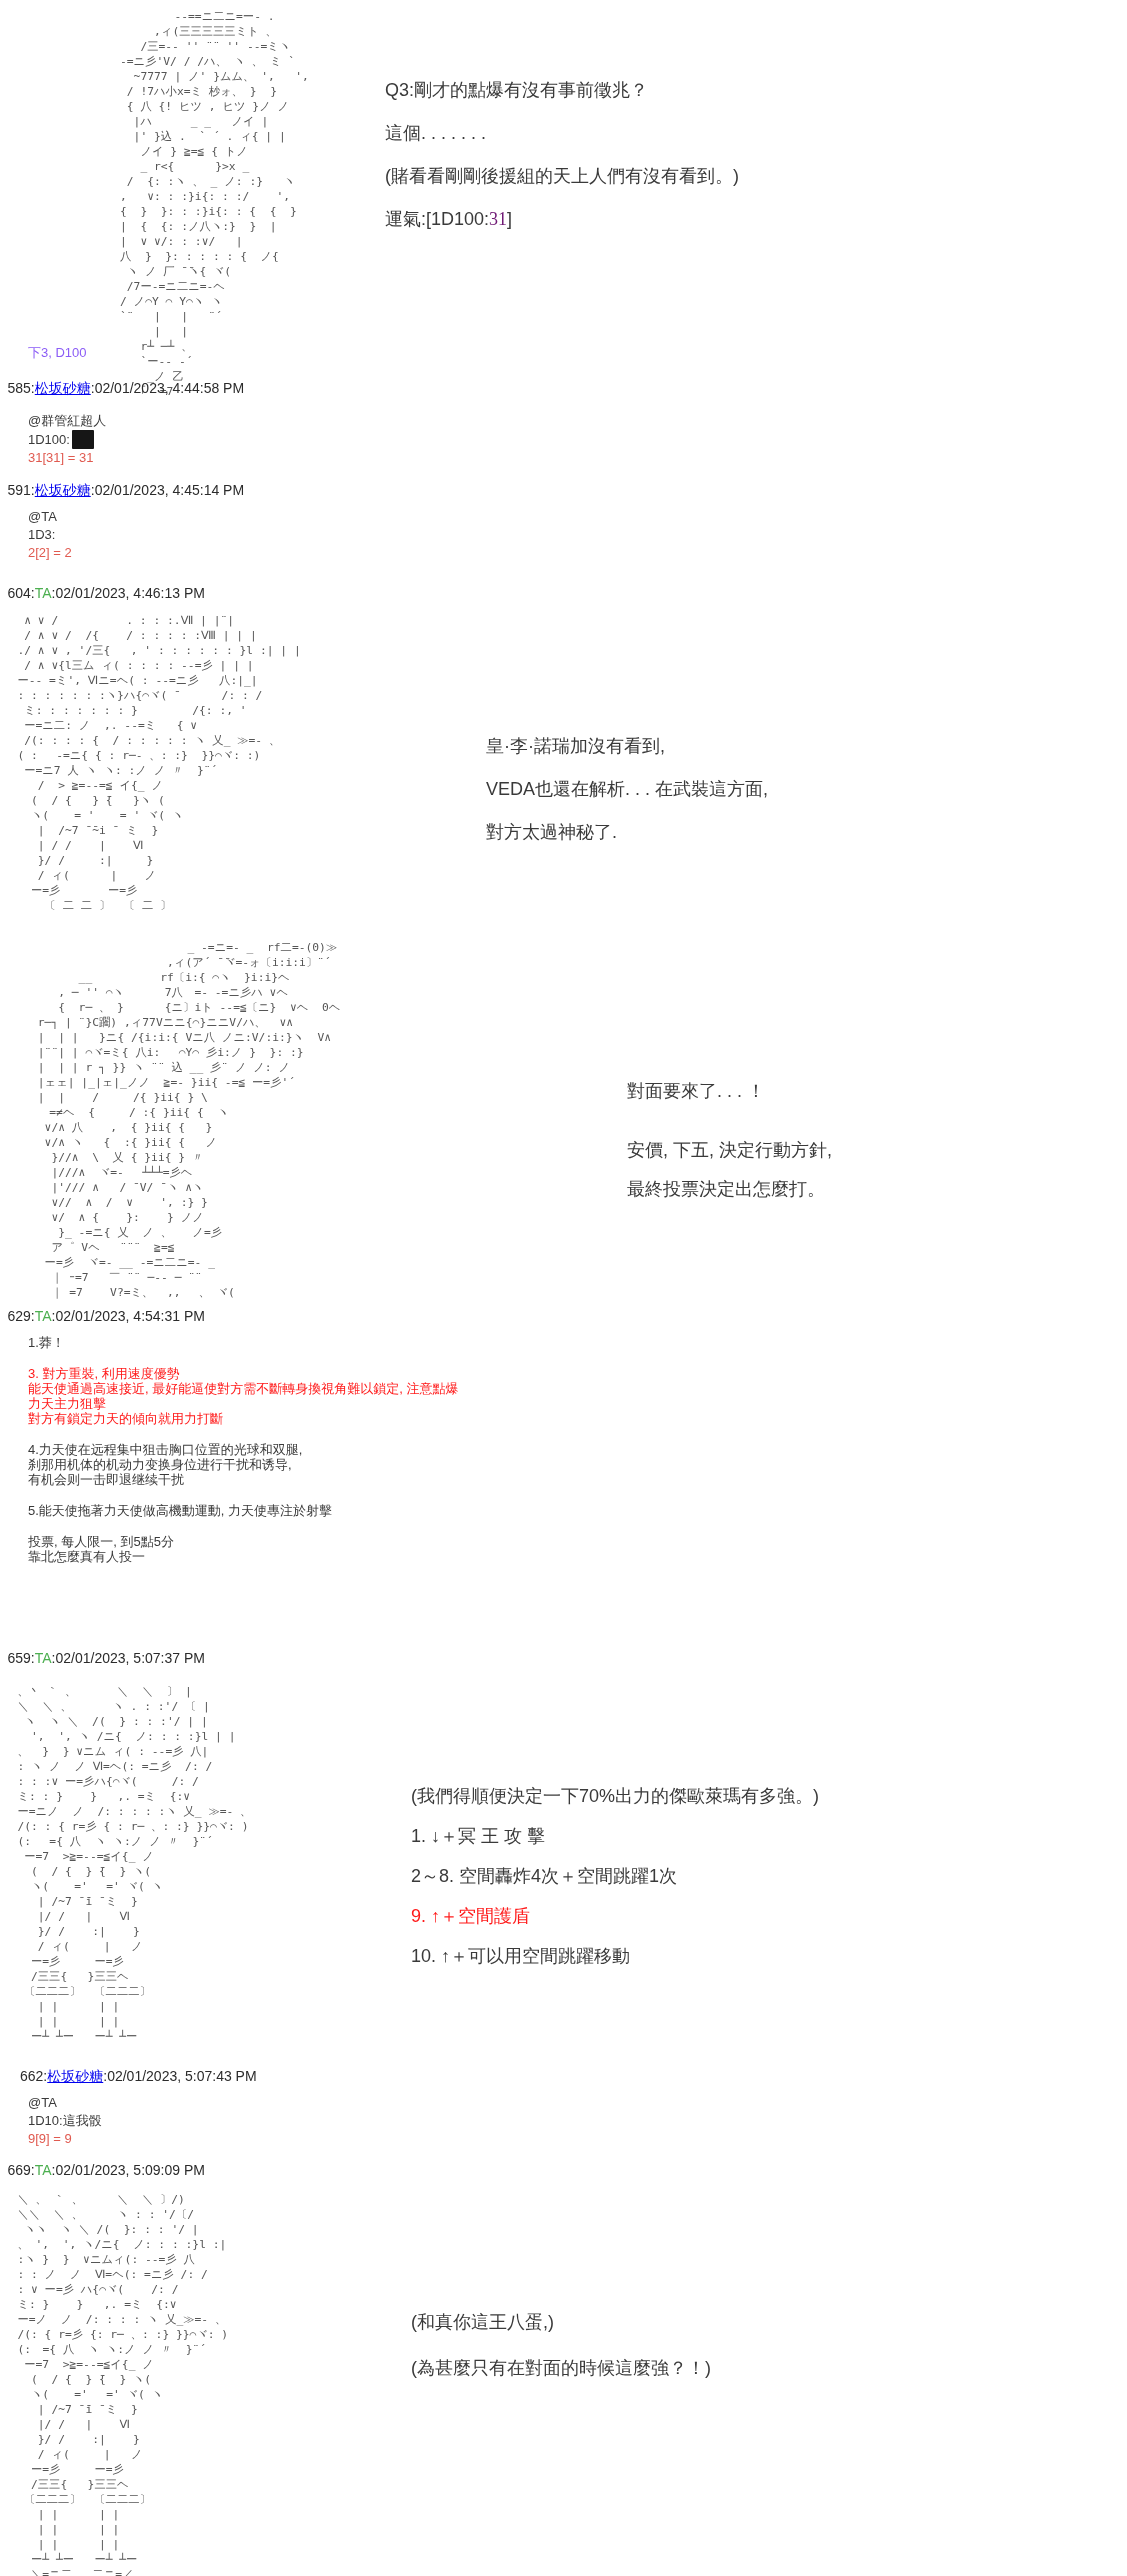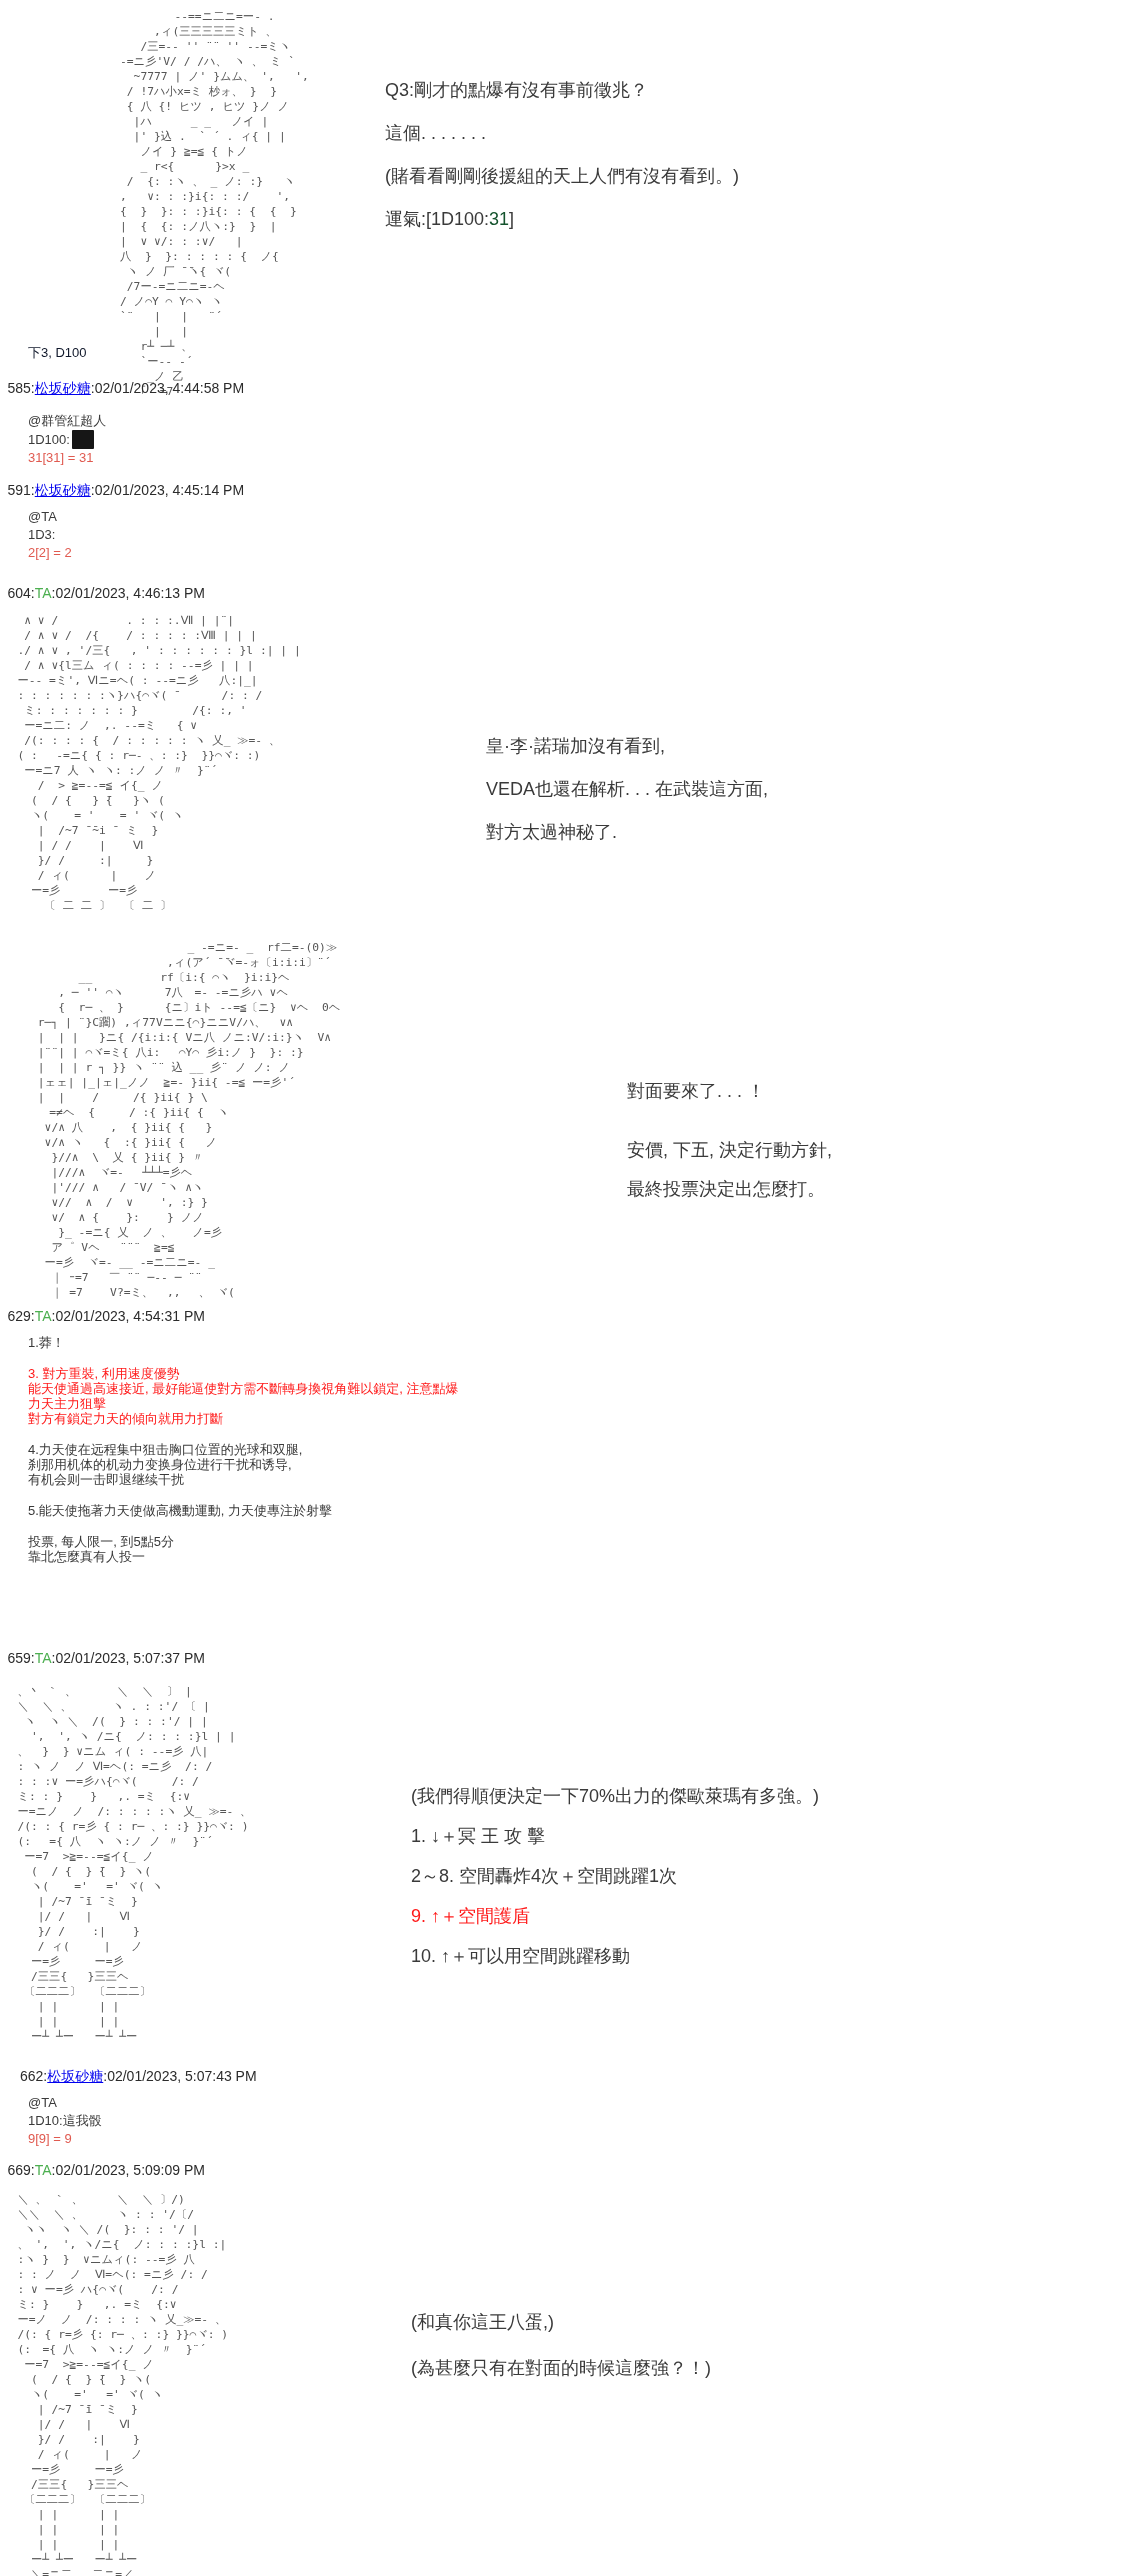--- a/index.html
+++ b/index.html
@@ -4,28 +4,28 @@
 <style>
   html,body{margin:0;padding:0;background:#ffffff;}
   body{width:1128px;height:2576px;position:relative;overflow:hidden;
        font-family:"Liberation Sans",sans-serif;color:#3a3a3a;}
   .aa{position:absolute;font-family:"DejaVu Sans Mono",monospace;
       font-size:11.3px;line-height:15px;white-space:pre;color:#555;margin:0;}
   .tblock{position:absolute;font-size:18px;color:#3a3a3a;}
   .tblock p{margin:0 0 16px 0;}
   .tblock.g19 p{margin-bottom:19px;}
   .tblock.g22 p{margin-bottom:21.6px;}
-  .note{position:absolute;font-size:13px;color:#0f172a;}
+  .note{position:absolute;font-size:13px;color:#8b5cf6;}
   .post-header{position:absolute;font-size:14px;color:#2b2b2b;}
   .post-header .uname-link{color:#0000ee;text-decoration:underline;cursor:pointer;}
   .post-header .uname-ta{color:#4caf50;text-decoration:none;}
   .post-body{position:absolute;font-size:13px;line-height:18px;color:#3a3a3a;}
   .dice-result{color:#e05a50;}
   .red{color:#ff1a1a;}
-  .luck-red{color:#14532d;}
+  .luck-red{color:#701a75;font-family:Liberation Serif, serif;}
   .spoiler-box{display:inline-block;width:22.6px;height:19px;background:#161616;
       vertical-align:-4.7px;margin-left:1.9px;border-radius:0.9px;
       color:#cfcfcf;font-size:5.6px;line-height:6.6px;overflow:hidden;text-align:center;}
   .para{margin:0 0 16px 0;}
   .para div{line-height:15px;font-size:13px;}
   .p629{line-height:15px;}
 </style>
 </head>
 <body>
 

